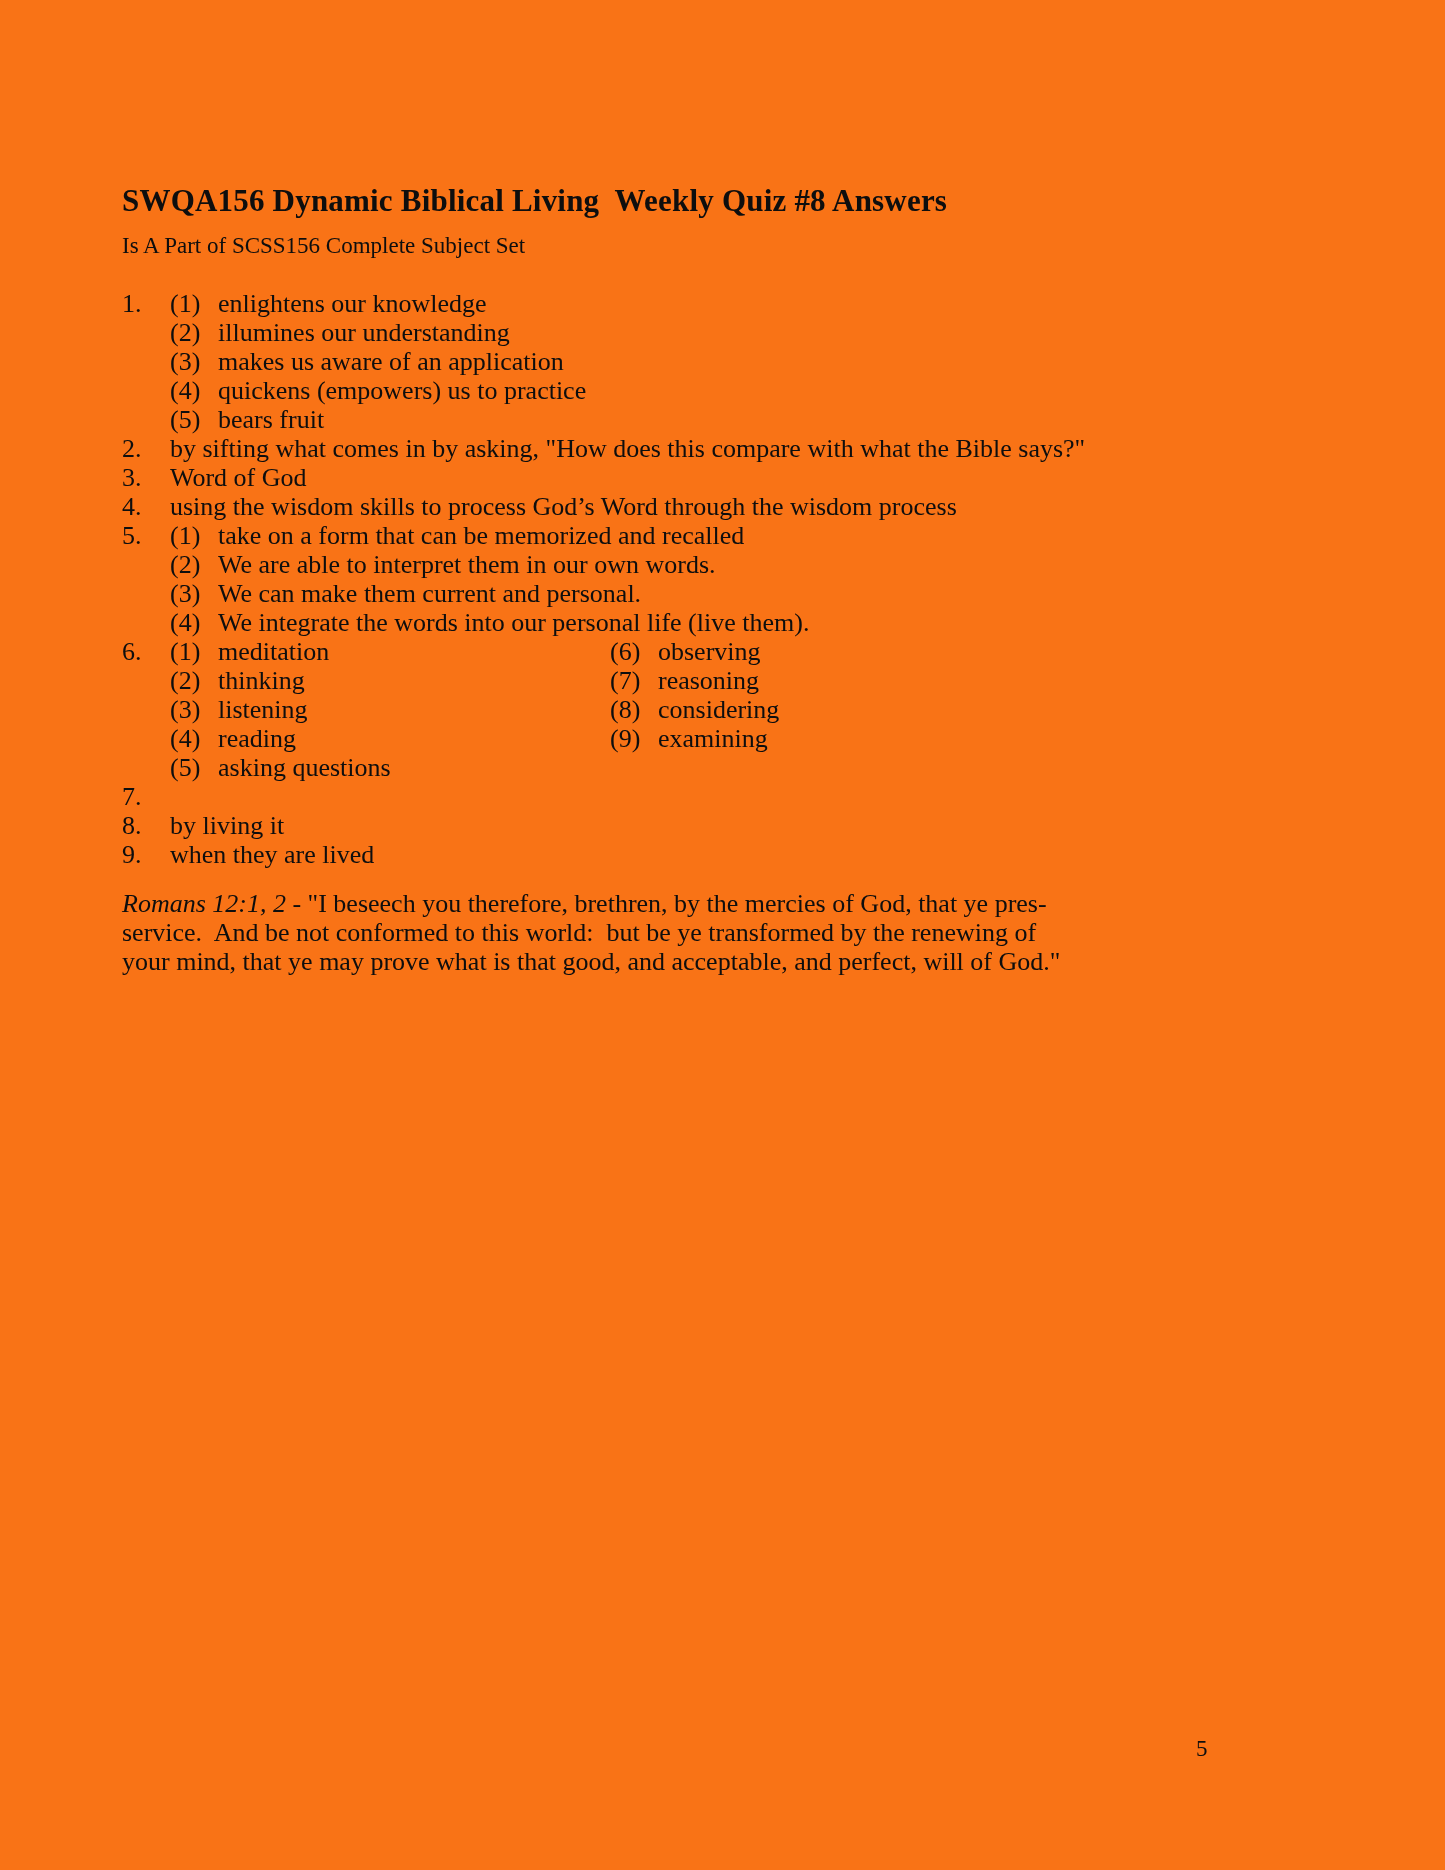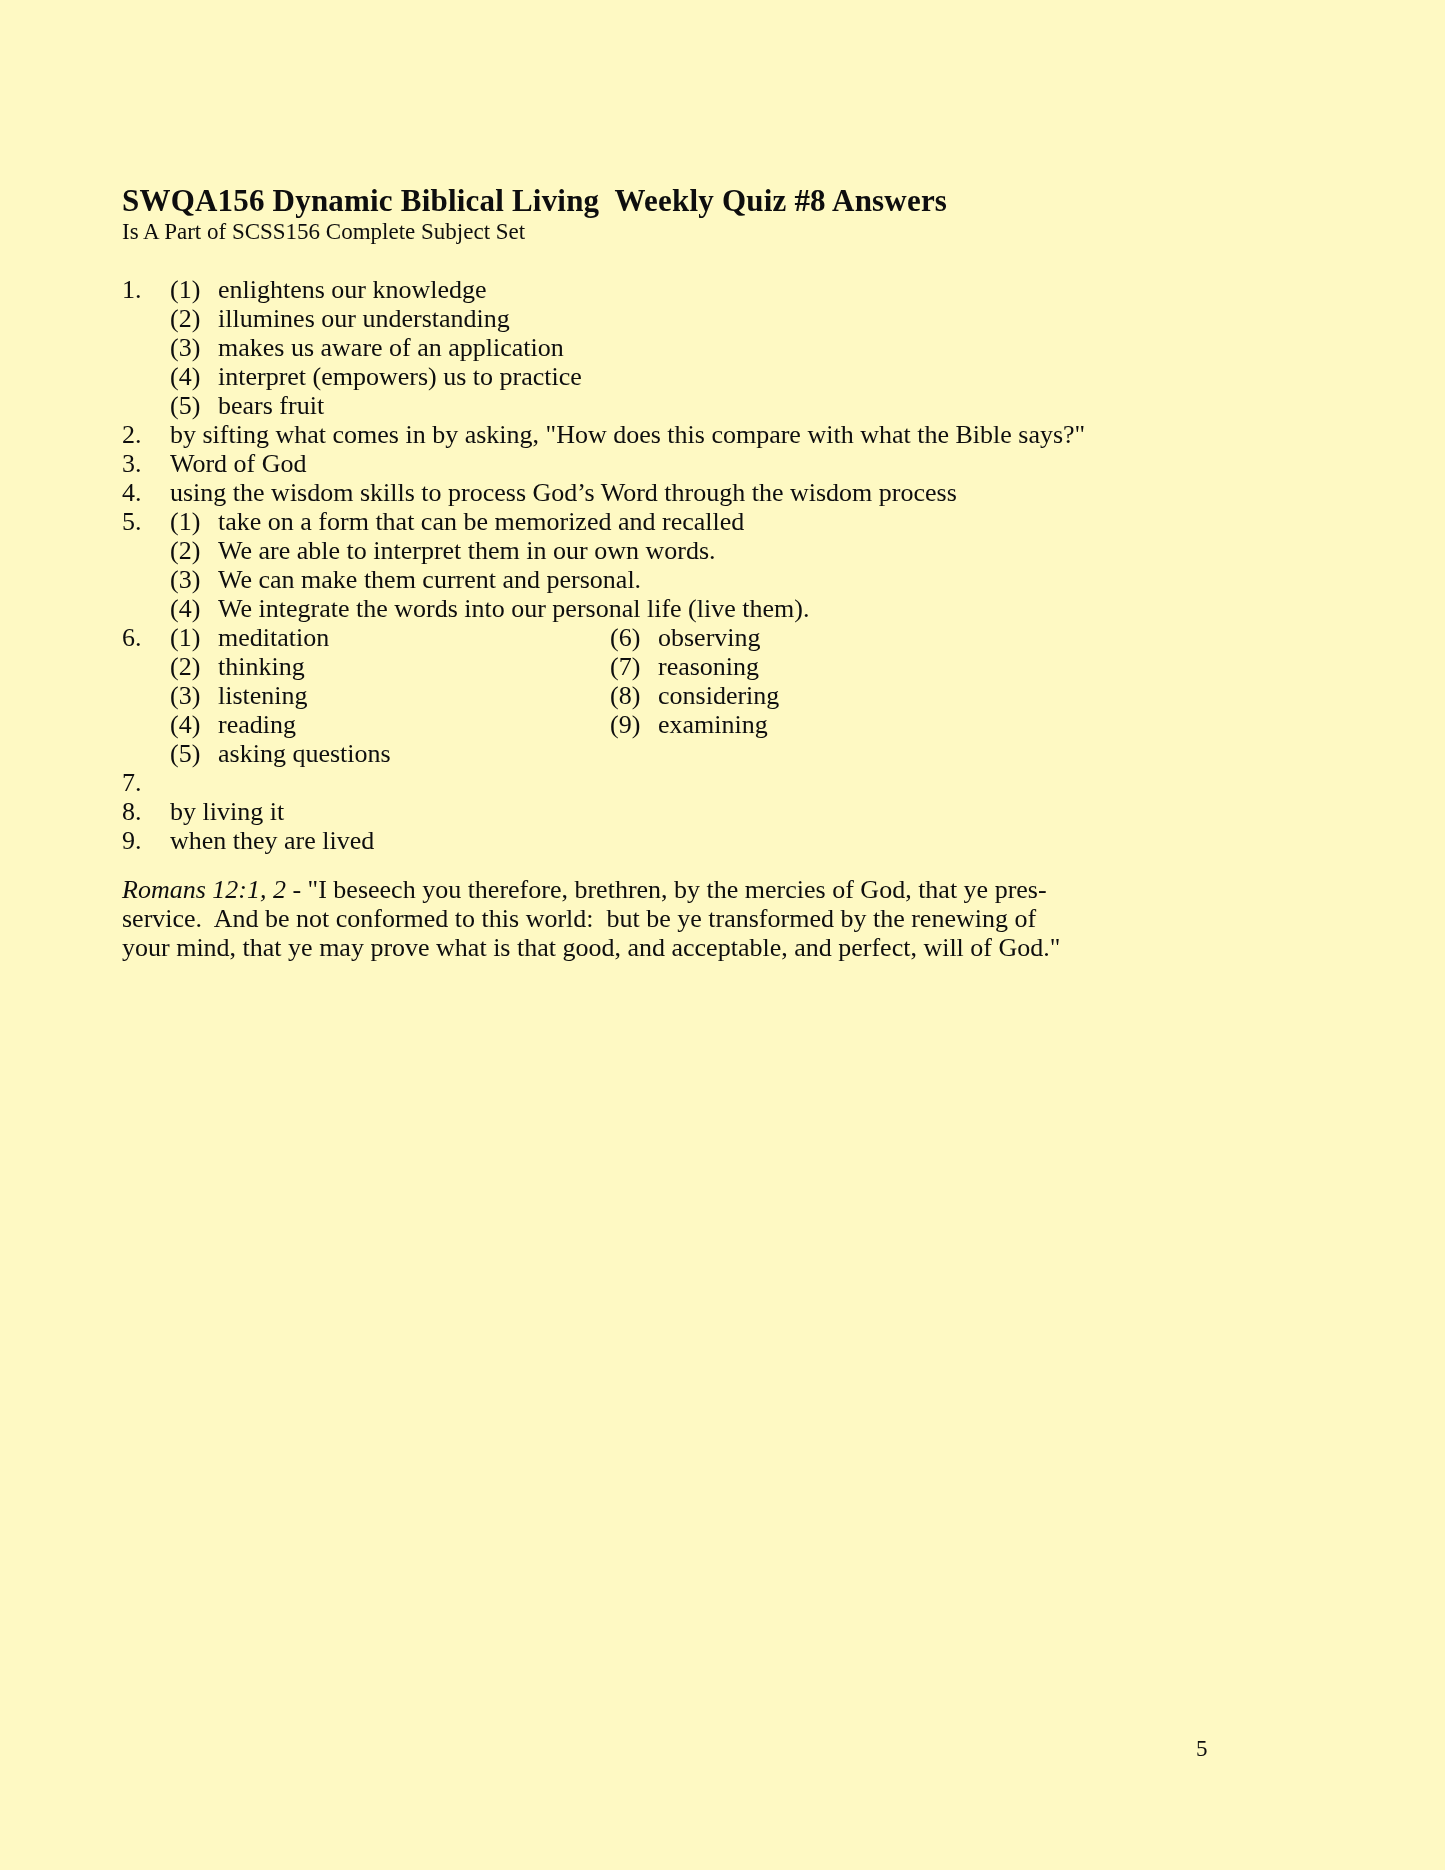--- a/index.html
+++ b/index.html
@@ -6,38 +6,38 @@
   html, body { background: #ffffff; }
   body {
     width: 1445px; height: 1870px;
     font-family: "Liberation Serif", "DejaVu Serif", serif;
     color: #0e0e0e;
     position: relative;
     overflow: hidden;
   }
   .page {
     position: absolute; inset: 0;
-    background: #fef9c3;
+    background: #f97316;
   }
   .doc {
     position: absolute;
     left: 122px; top: 184px;
     width: 1210px;
   }
   .title {
     font-size: 31px;
     font-weight: bold;
     line-height: 34px;
     letter-spacing: 0.2px;
     white-space: pre-wrap;
   }
   .subtitle {
     font-size: 23px;
     line-height: 26px;
-    margin-top: 1px;
+    margin-top: 15px;
   }
   .answers {
     margin-top: 30px;
     font-size: 26px;
     line-height: 29px;
   }
   .row { display: flex; align-items: flex-start; }
   .num {
     width: 48px;
     flex: 0 0 48px;
@@ -92,21 +92,21 @@
           <div class="subrow">
             <span class="marker">(2)</span>
             <span class="subtext">illumines our understanding</span>
           </div>
           <div class="subrow">
             <span class="marker">(3)</span>
             <span class="subtext">makes us aware of an application</span>
           </div>
           <div class="subrow">
             <span class="marker">(4)</span>
-            <span class="subtext">interpret (empowers) us to practice</span>
+            <span class="subtext">quickens (empowers) us to practice</span>
           </div>
           <div class="subrow">
             <span class="marker">(5)</span>
             <span class="subtext">bears fruit</span>
           </div>
         </div>
       </div>
 
       <div class="row">
         <span class="num">2.</span>

